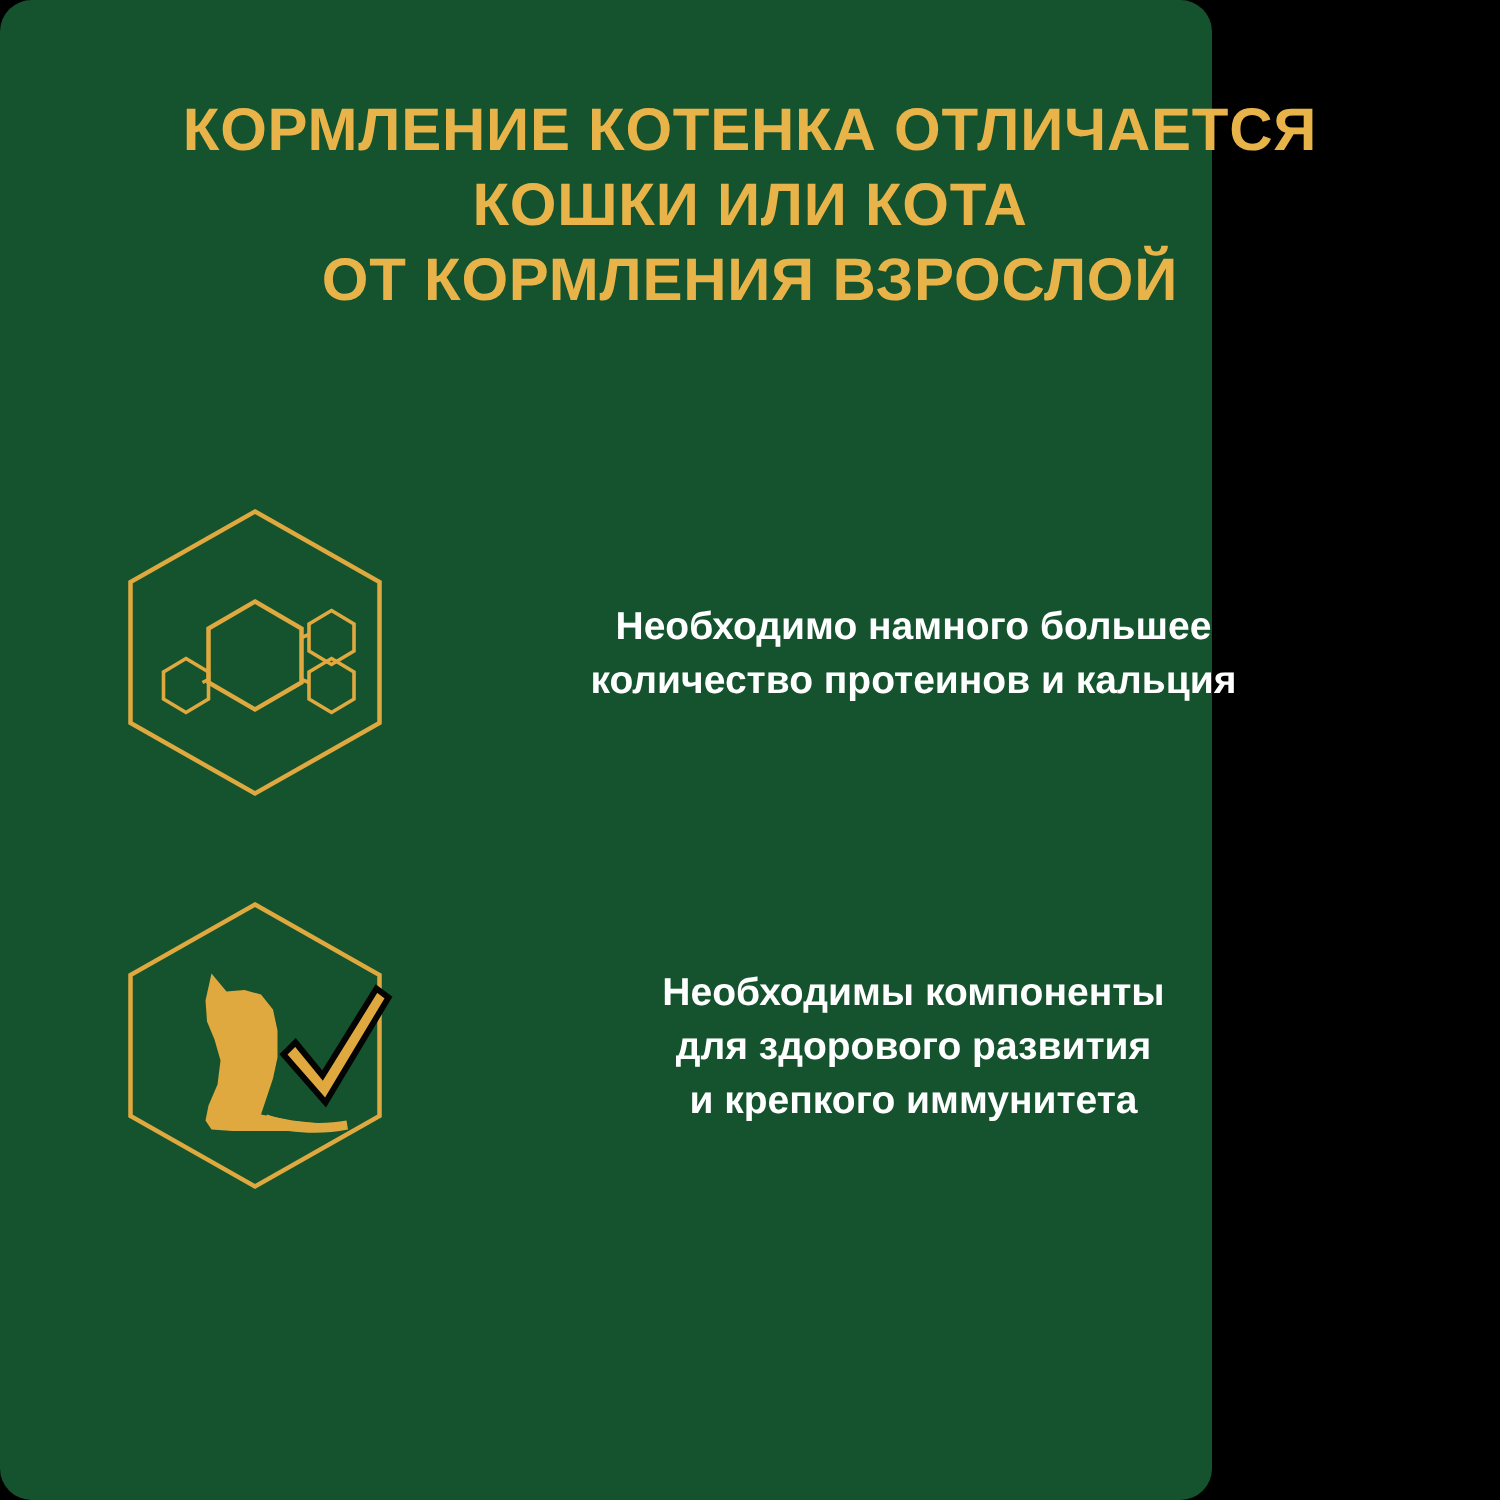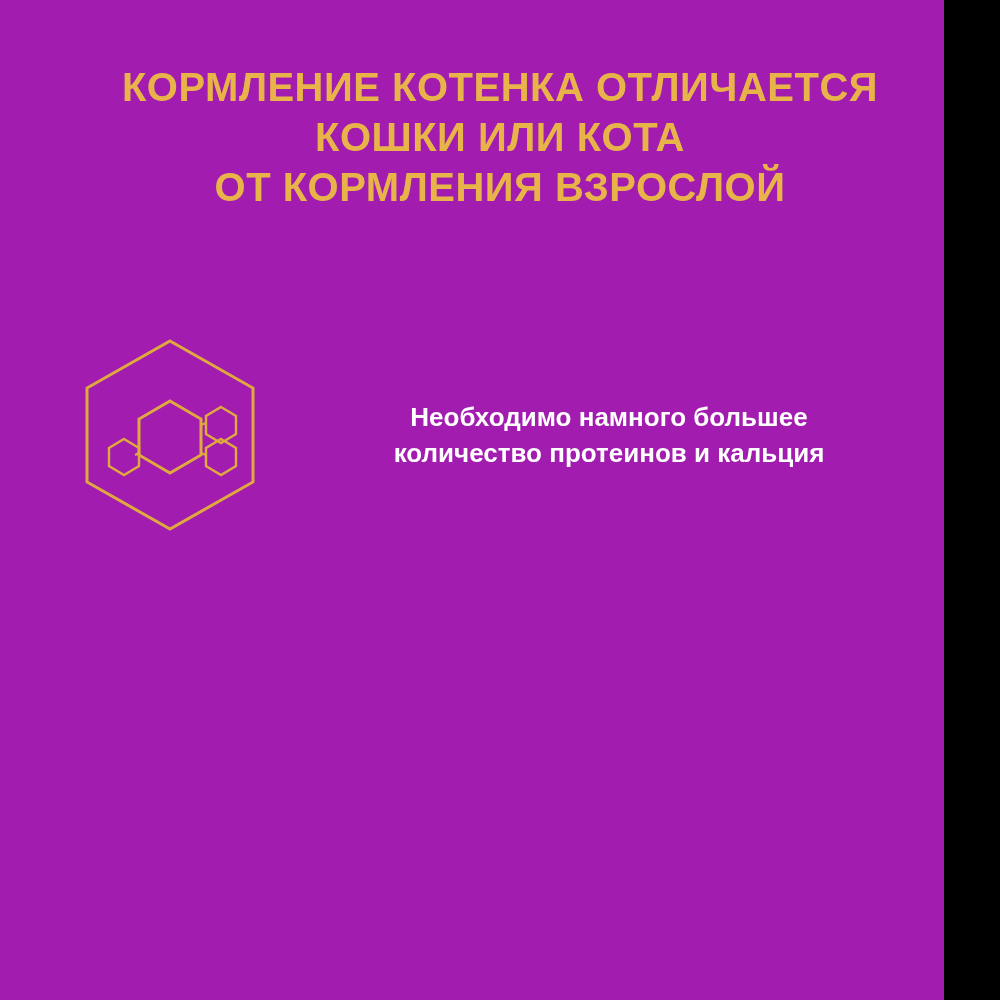--- a/index.html
+++ b/index.html
@@ -8,23 +8,24 @@
     background: #000000;
   }
   body {
     width: 1000px;
     height: 1000px;
     overflow: hidden;
     font-family: "Liberation Sans", sans-serif;
   }
   .page {
     position: relative;
-    width: 944px;
+    width: 808px;
     height: 1000px;
-    background: #a21caf;
+    background: #14532d;
+    border-radius: 21px;
   }
 
   
   .heading {
     position: absolute;
     top: 62px;
     left: 0;
     width: 1000px;
     text-align: center;
     color: #e8b44a;
@@ -109,14 +110,35 @@
         <line x1="126" y1="118" x2="131" y2="120" stroke="#e0a93f" stroke-width="2.4"></line>
         <line x1="64" y1="118" x2="60" y2="120" stroke="#e0a93f" stroke-width="2.4"></line>
       </svg>
     </div>
     <div class="text-block">
       <div class="feature-text">Необходимо намного большее
 количество протеинов и кальция</div>
     </div>
   </div>
 
+  <div class="feature feature-2">
+    <div class="icon-wrap">
+      <svg width="190" height="200" viewBox="0 0 190 200" xmlns="http://www.w3.org/2000/svg">
+        <polygon points="95,6 178,53 178,147 95,194 12,147 12,53" fill="none" stroke="#e0a93f" stroke-width="3"></polygon>
+
+        <path d="M62,70 L66,52 L76,64 L88,63 L99,66 L107,76 L110,90 L110,108
+                 L107,122 L103,134 L99,146 L120,150 L138,152 L150,153
+                 L128,157 L104,157 L80,157 L66,156 L62,150 L64,140
+                 L70,126 L72,110 L68,96 L63,84 Z" fill="#e0a93f"></path>
+
+        <path d="M103,146 C120,152 140,153 156,150 L157,156 C138,160 118,158 100,154 Z" fill="#e0a93f"></path>
+
+        <path d="M122,98 L140,120 L176,62 L184,68 L142,138 L114,106 Z" fill="#e0a93f" stroke="#050404" stroke-width="4"></path>
+      </svg>
+    </div>
+    <div class="text-block">
+      <div class="feature-text">Необходимы компоненты
+для здорового развития
+и крепкого иммунитета</div>
+    </div>
+  </div>
 
 </div>
 
 </body></html>

